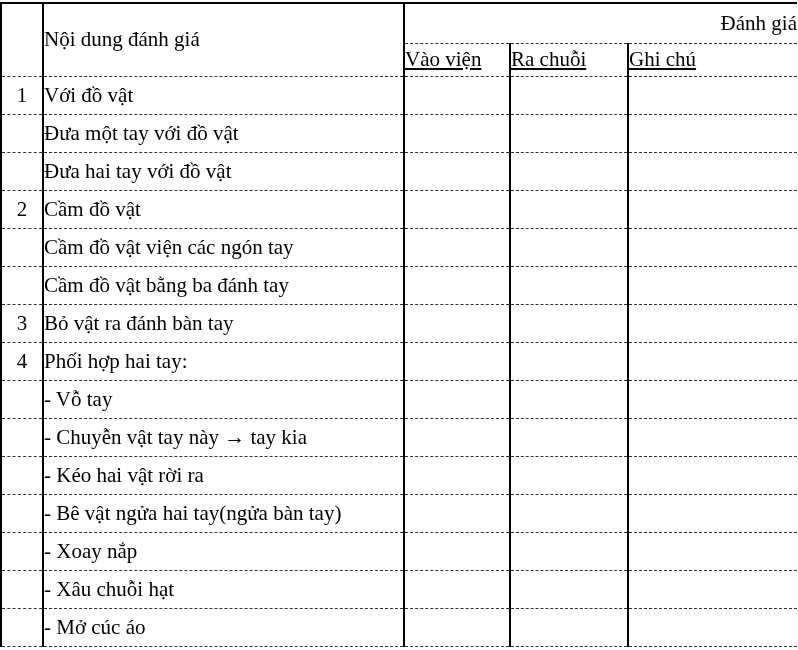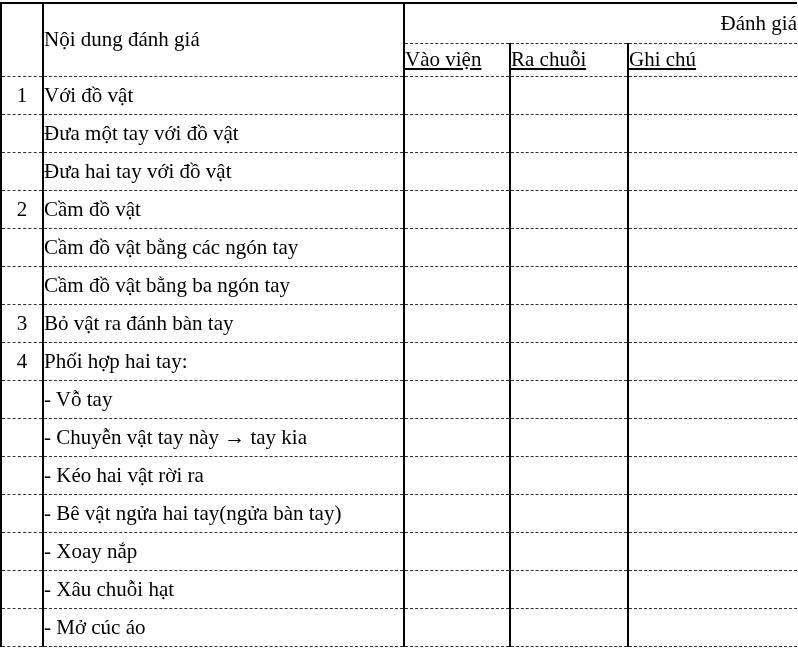--- a/index.html
+++ b/index.html
@@ -104,28 +104,28 @@
       </tr>
       <tr class="body-row">
         <td class="vline num-cell bold">2</td>
         <td class="vline label-cell bold">Cầm đồ vật</td>
         <td class="vline"></td>
         <td class="vline"></td>
         <td></td>
       </tr>
       <tr class="body-row">
         <td class="vline num-cell"></td>
-        <td class="vline label-cell">Cầm đồ vật bằng các ngón tay</td>
+        <td class="vline label-cell">Cầm đồ vật viện các ngón tay</td>
         <td class="vline"></td>
         <td class="vline"></td>
         <td></td>
       </tr>
       <tr class="body-row">
         <td class="vline num-cell"></td>
-        <td class="vline label-cell">Cầm đồ vật bằng ba ngón tay</td>
+        <td class="vline label-cell">Cầm đồ vật bằng ba đánh tay</td>
         <td class="vline"></td>
         <td class="vline"></td>
         <td></td>
       </tr>
       <tr class="body-row">
         <td class="vline num-cell bold">3</td>
         <td class="vline label-cell bold">Bỏ vật ra đánh bàn tay</td>
         <td class="vline"></td>
         <td class="vline"></td>
         <td></td>

